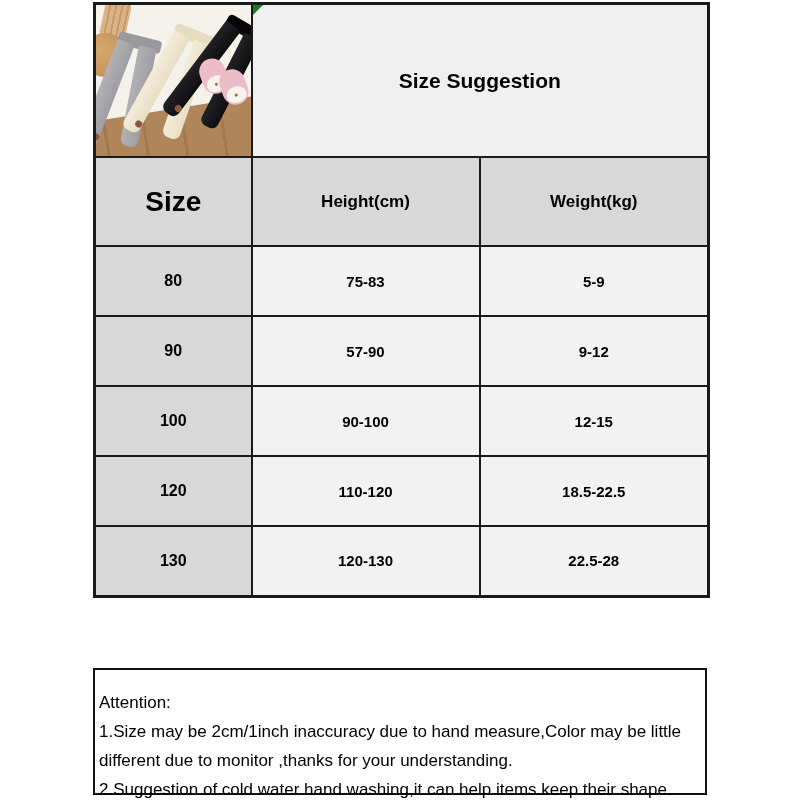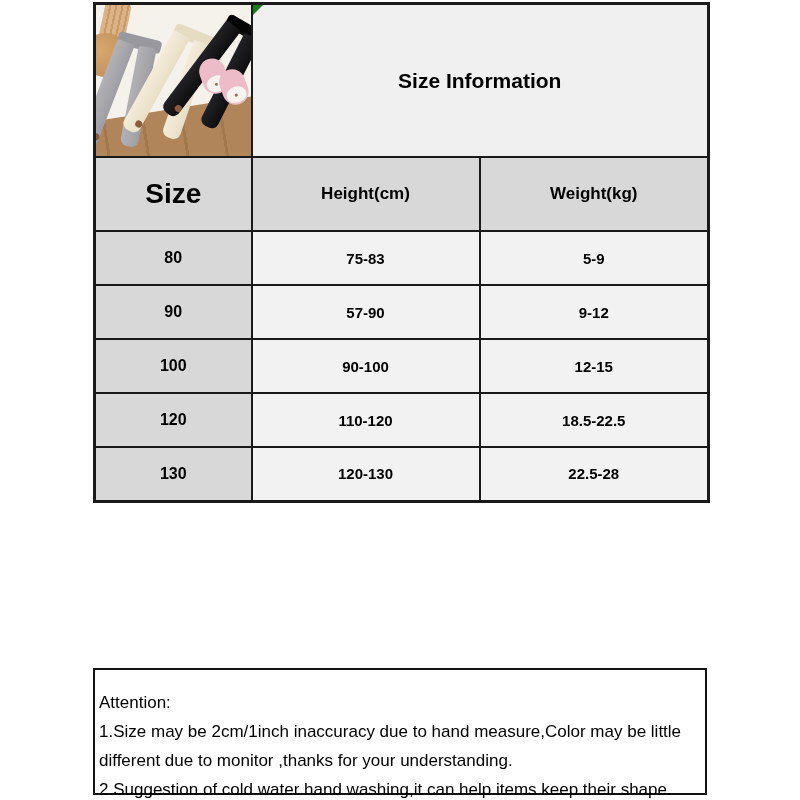--- a/index.html
+++ b/index.html
@@ -30,22 +30,22 @@
     font-size: 21px; font-weight: bold;
     position: relative;
   }
   .corner-marker {
     position: absolute; top: 0; left: 0;
     width: 0; height: 0;
     border-top: 10px solid #1c7c24;
     border-right: 10px solid transparent;
   }
   tr.photo-row { height: 151px; }
-  tr.header-row { height: 74px; }
-  tr.data-row { height: 54px; padding-left: 40px; }
+  tr.header-row { height: 89px; }
+  tr.data-row { height: 70px; padding-left: 40px; }
 
   td.col-header { background: #d8d8d8; font-weight: bold; font-size: 17px; }
   td.col-header.size-h { font-size: 28px; }
   td.size-cell { background: #d8d8d8; font-weight: bold; font-size: 16px; }
   td.data-cell { background: #f2f2f2; font-weight: bold; font-size: 15px; }
 
   
   .attention-box {
     position: absolute; left: 93px; top: 668px;
     width: 614px; height: 127px;
@@ -156,21 +156,21 @@
                 </div>
               <div class="shoe s2">
                   <div class="toe"></div>
                   <div class="toe-dot"></div>
                 </div>
             </div>
           </div>
         </td>
         <td class="title-cell" colspan="2">
           <div class="corner-marker"></div>
-          <span>Size Information</span>
+          <span>Size Suggestion</span>
         </td>
       </tr>
 
       <tr class="header-row">
         <td class="col-header size-h">Size</td>
         <td class="col-header">Height(cm)</td>
         <td class="col-header">Weight(kg)</td>
       </tr>
 
       <tr class="data-row">

